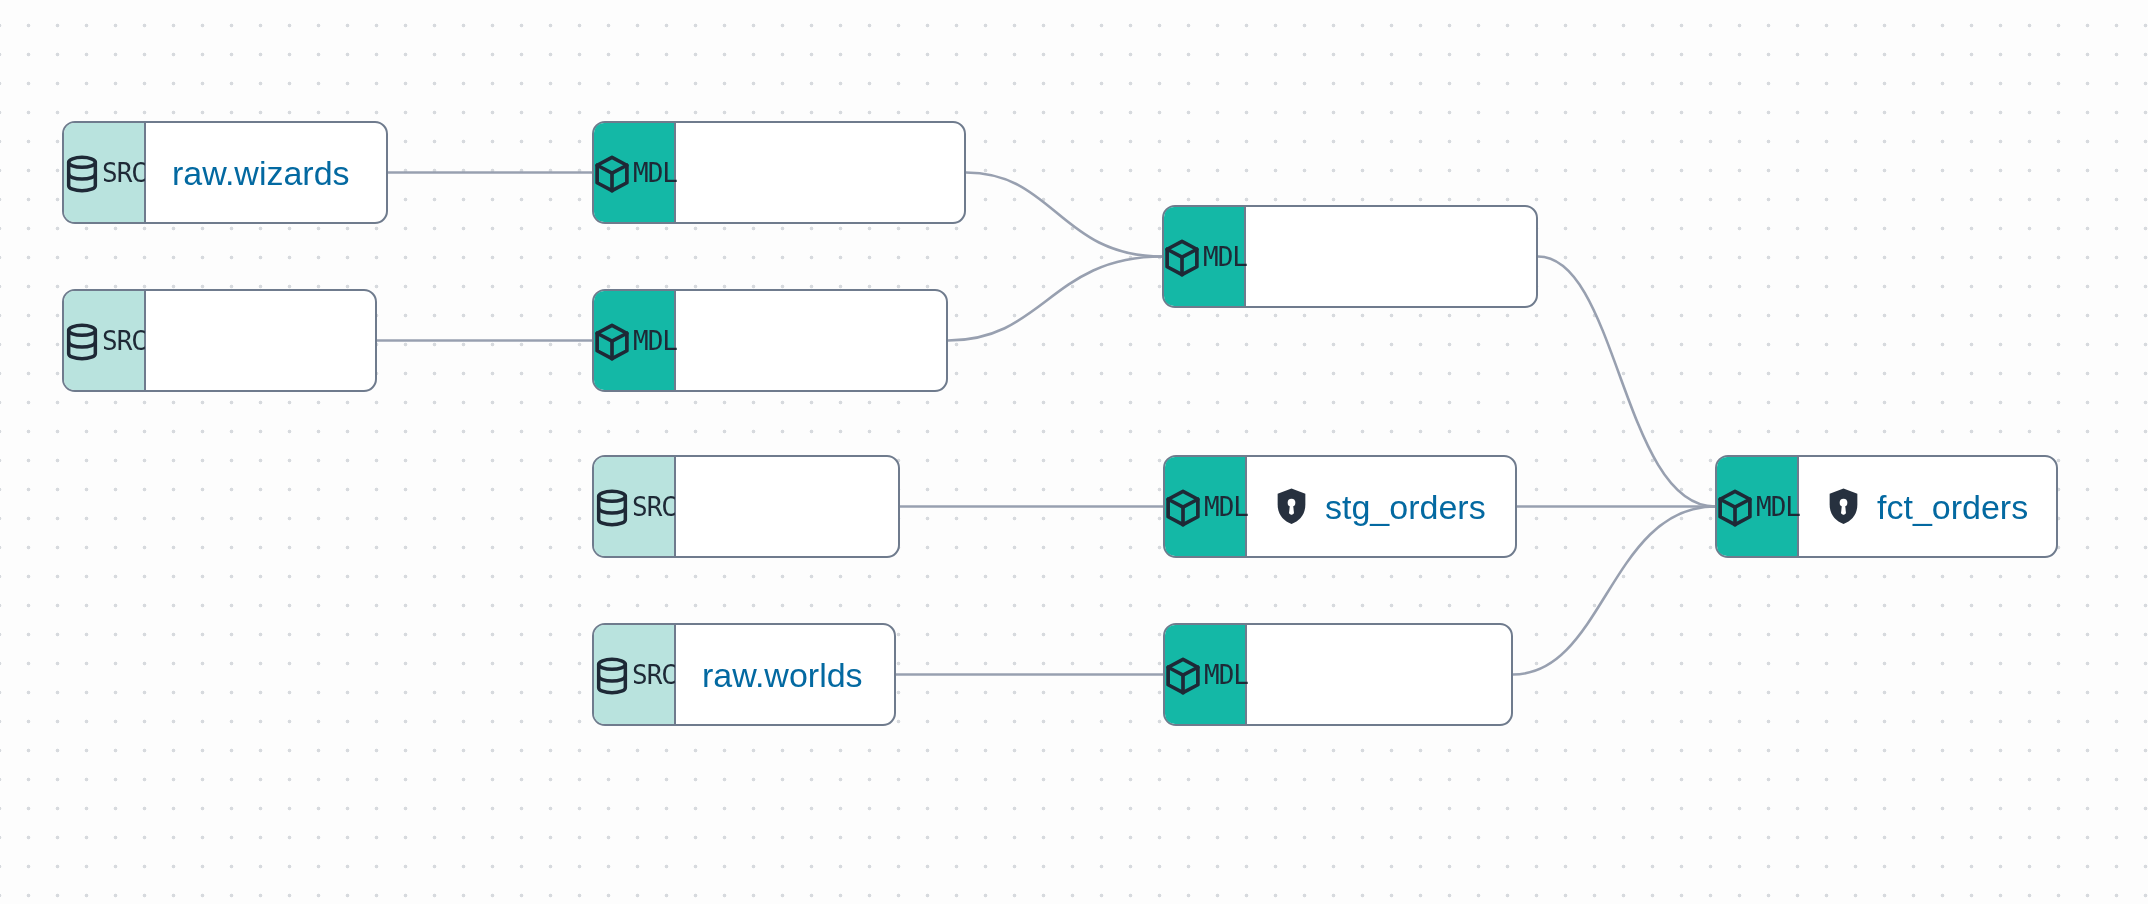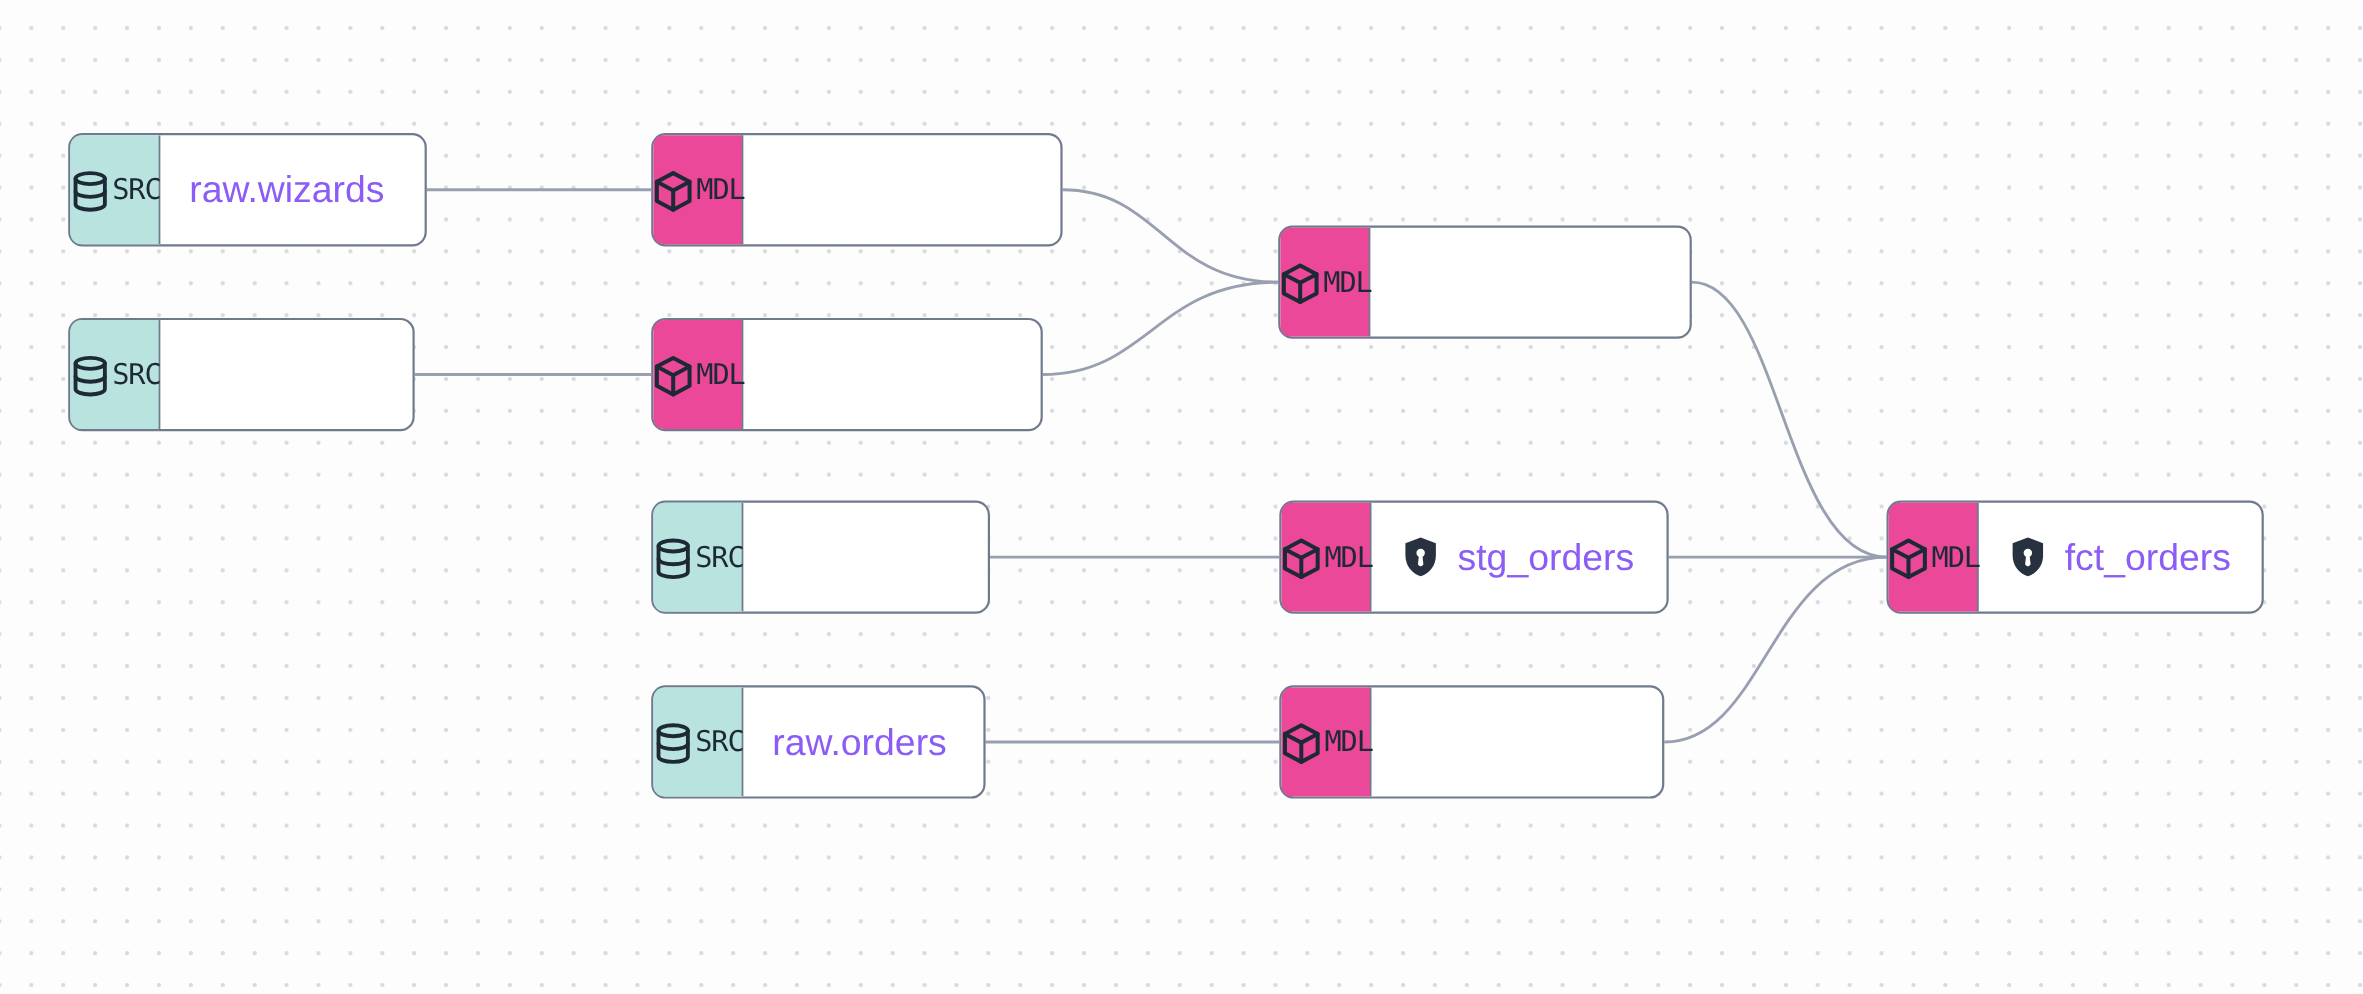--- a/index.html
+++ b/index.html
@@ -39,21 +39,21 @@
     display: flex;
     flex-direction: row;
     align-items: center;
     justify-content: center;
     gap: 0px;
     border-right: 2.5px solid #6f7b8d;
     border-radius: 10px 0 0 10px;
     padding-top: 3px;
   }
   .node.source .icon-cell { background: #b9e3de; }
-  .node.model  .icon-cell { background: #ec4899; }
+  .node.model  .icon-cell { background: #14b8a6; }
   .type-icon { display: block; }
   .badge {
     font-family: "DejaVu Sans Mono", "Liberation Mono", monospace;
     font-size: 26px;
     font-weight: 500;
     letter-spacing: -1px;
     color: #1e2936;
     line-height: 1.05;
   }
   .node-body {
@@ -62,21 +62,21 @@
     align-items: center;
     justify-content: flex-start;
     gap: 15px;
     padding: 0 22px 0 26px;
     min-width: 0;
   }
   .shield-icon { display: block; flex: 0 0 auto; }
   .node-label {
     font-size: 34px;
     font-weight: 500;
-    color: #8b5cf6;
+    color: #0369a1;
     white-space: nowrap;
     line-height: 1;
   }
 </style>
 </head>
 <body>
 
 <div id="canvas">
   <svg id="edge-layer" viewBox="0 0 2148 904" xmlns="http://www.w3.org/2000/svg">
       <path d="M 388 172.5 L 592 172.5" fill="none" stroke="#98a0b0" stroke-width="2.6"></path>
@@ -216,21 +216,21 @@
           <svg class="type-icon" width="40" height="40" viewBox="0 0 24 24" fill="none" stroke="#1e2936" stroke-width="2.1" stroke-linecap="round" stroke-linejoin="round">
             <ellipse cx="12" cy="5" rx="8" ry="3"></ellipse>
             <path d="M4 5v7c0 1.66 3.58 3 8 3s8-1.34 8-3V5"></path>
             <path d="M4 12v7c0 1.66 3.58 3 8 3s8-1.34 8-3v-7"></path>
           </svg>
         </span>
       <span class="badge">SRC</span>
     </div>
     <div class="node-body">
 
-      <span class="node-label">raw.orders</span>
+      <span class="node-label">raw.worlds</span>
     </div>
   </div>
     <div class="node model" style="left: 1163px; top: 623px; width: 350px; height: 103px;">
     <div class="icon-cell">
       <span class="type-icon-slot">
           <svg class="type-icon" width="42" height="42" viewBox="0 0 24 24" fill="none" stroke="#1e2936" stroke-width="2.1" stroke-linecap="round" stroke-linejoin="round">
             <path d="M12 2.5 20.5 7v10L12 21.5 3.5 17V7Z"></path>
             <path d="M3.5 7 12 11.5 20.5 7"></path>
             <path d="M12 11.5V21.5"></path>
           </svg>

